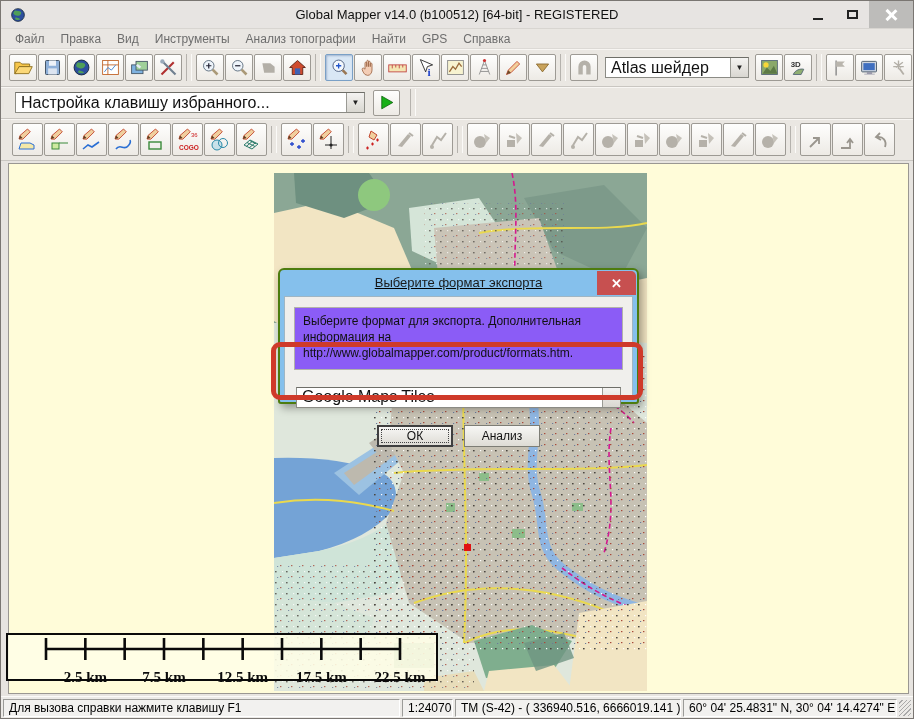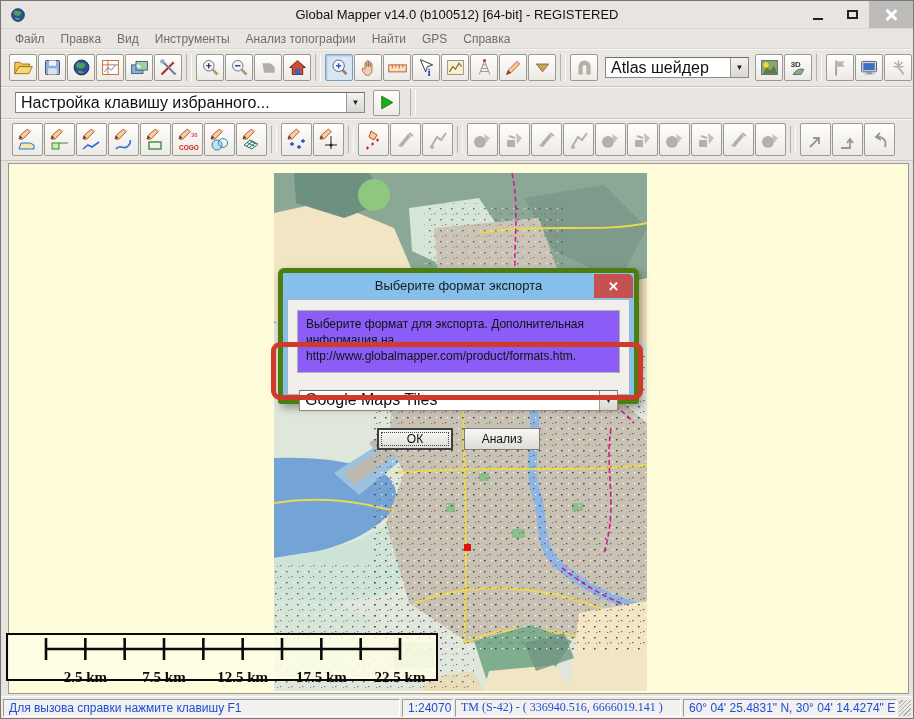--- a/index.html
+++ b/index.html
@@ -63,22 +63,22 @@
                background:#fffcd9; border:1px solid #9a9792; }
   .map-view { position:absolute; left:273px; top:12px; width:373px; height:518px; z-index:1; }
   .map-view svg { display:block; }
 
   
   .scalebar { position:absolute; left:5px; top:472px; width:432px; height:48px; z-index:3;
               border:2px solid #0a0a0a; background:rgba(255,254,230,.88);font-weight:bold; }
 
   
   .dialog { position:absolute; left:277px; top:107px; width:361px; height:136px; z-index:5;
-            background:#85c0ec; border:5px solid #4d7c0f; border-radius:6px 6px 3px 3px;
-            box-shadow:3px 4px 8px rgba(0,0,0,.35); }
+            background:#85c0ec; border:2px solid #4d7c0f; border-radius:6px 6px 3px 3px;
+            box-shadow:3px 4px 8px rgba(0,0,0,.35);text-decoration:underline; }
   .dialog-title { height:26px; line-height:26px; text-align:center; font-size:13px; color:#1a1a1a; }
   .dialog-close { position:absolute; top:1px; right:1px; width:39px; height:24px; background:#c75050;
                   border-radius:0 5px 0 0; display:flex; align-items:center; justify-content:center; }
   .dialog-close span { color:#fff; font-size:13px; font-weight:bold; }
   .dialog-body { position:absolute; left:4px; right:4px; top:26px; bottom:4px; background:#f0efec;
                  border:1px solid #9fb6c4; }
   .info-box { margin:10px 9px 0; background:#8b5cf6; border:1px solid #b2b2aa;
               padding:5px 8px 7px; font-size:12px; color:#111; line-height:1.35; }
   .dlg-combo { margin:17px 11px 0; height:21px; }
   .dlg-buttons { display:flex; justify-content:center; gap:11px; margin-top:17px; }
@@ -88,25 +88,25 @@
   .btn.default { border:2px solid #3f3f3f; outline:1px dotted #444; outline-offset:-5px;text-align:center; }
 
   
   .annotation { position:absolute; left:270px; top:181px; width:372px; height:58px; z-index:6;
                 border:5px solid #cf3a2a; border-radius:9px; pointer-events:none; }
 
   
   .statusbar { height:22px; background:#eceae7; border-top:1px solid #fbfaf8; display:flex;
                align-items:center; padding:0 2px; gap:2px; }
   .spanel { height:18px; border:1px solid; border-color:#9b9b98 #fff #fff #9b9b98; background:#f2f1ef;
-            font-size:12px; color:#1d4ed8; display:flex; align-items:center; padding:0 5px;
+            font-size:12px; color:#000000; display:flex; align-items:center; padding:0 5px;
             white-space:nowrap; overflow:hidden; }
   .sp-help { flex:1; }
   .sp-scale { width:51px; flex:none; }
-  .sp-proj { width:226px; flex:none;font-family:Liberation Serif, serif; }
+  .sp-proj { width:226px; flex:none; }
   .sp-coord { width:214px; flex:none; }
   .grip { width:12px; height:16px; flex:none;
           background:repeating-linear-gradient(135deg,transparent,transparent 2px,#aaa 2px,#aaa 3px); }
 
   .scalebar svg text { font-family:"Liberation Serif", serif; }
 </style>
 </head>
 <body>
 
 <div class="window">

